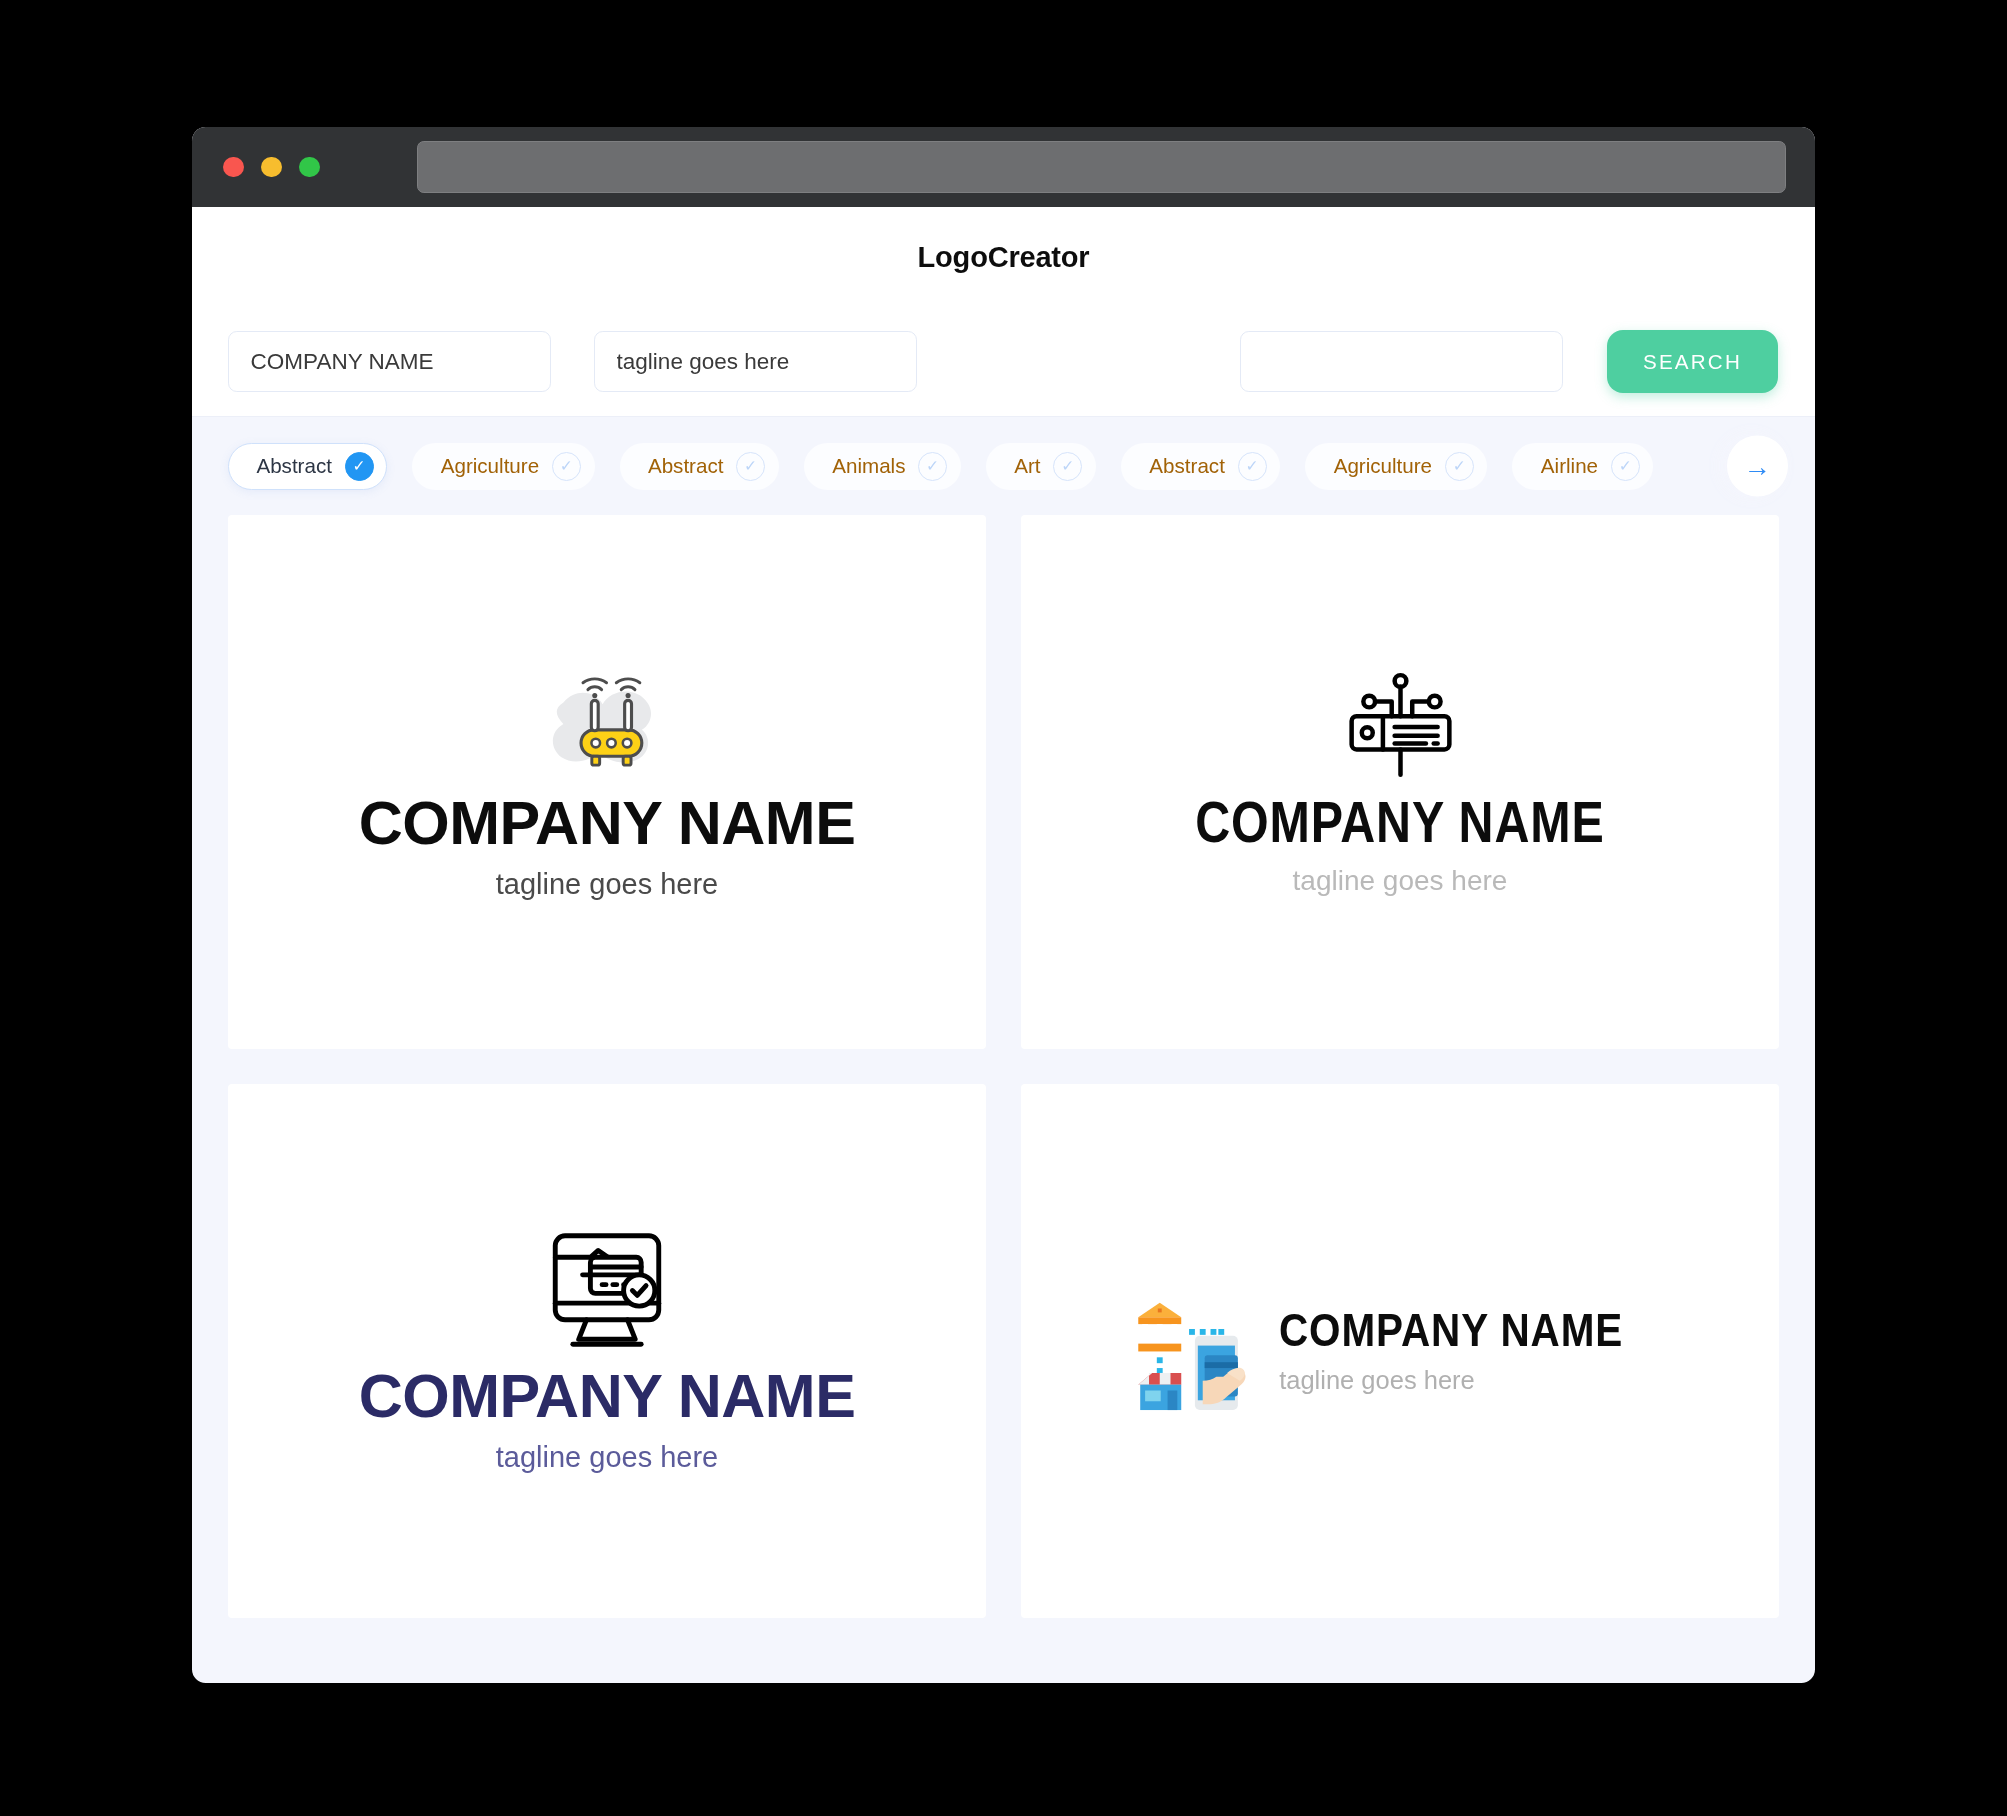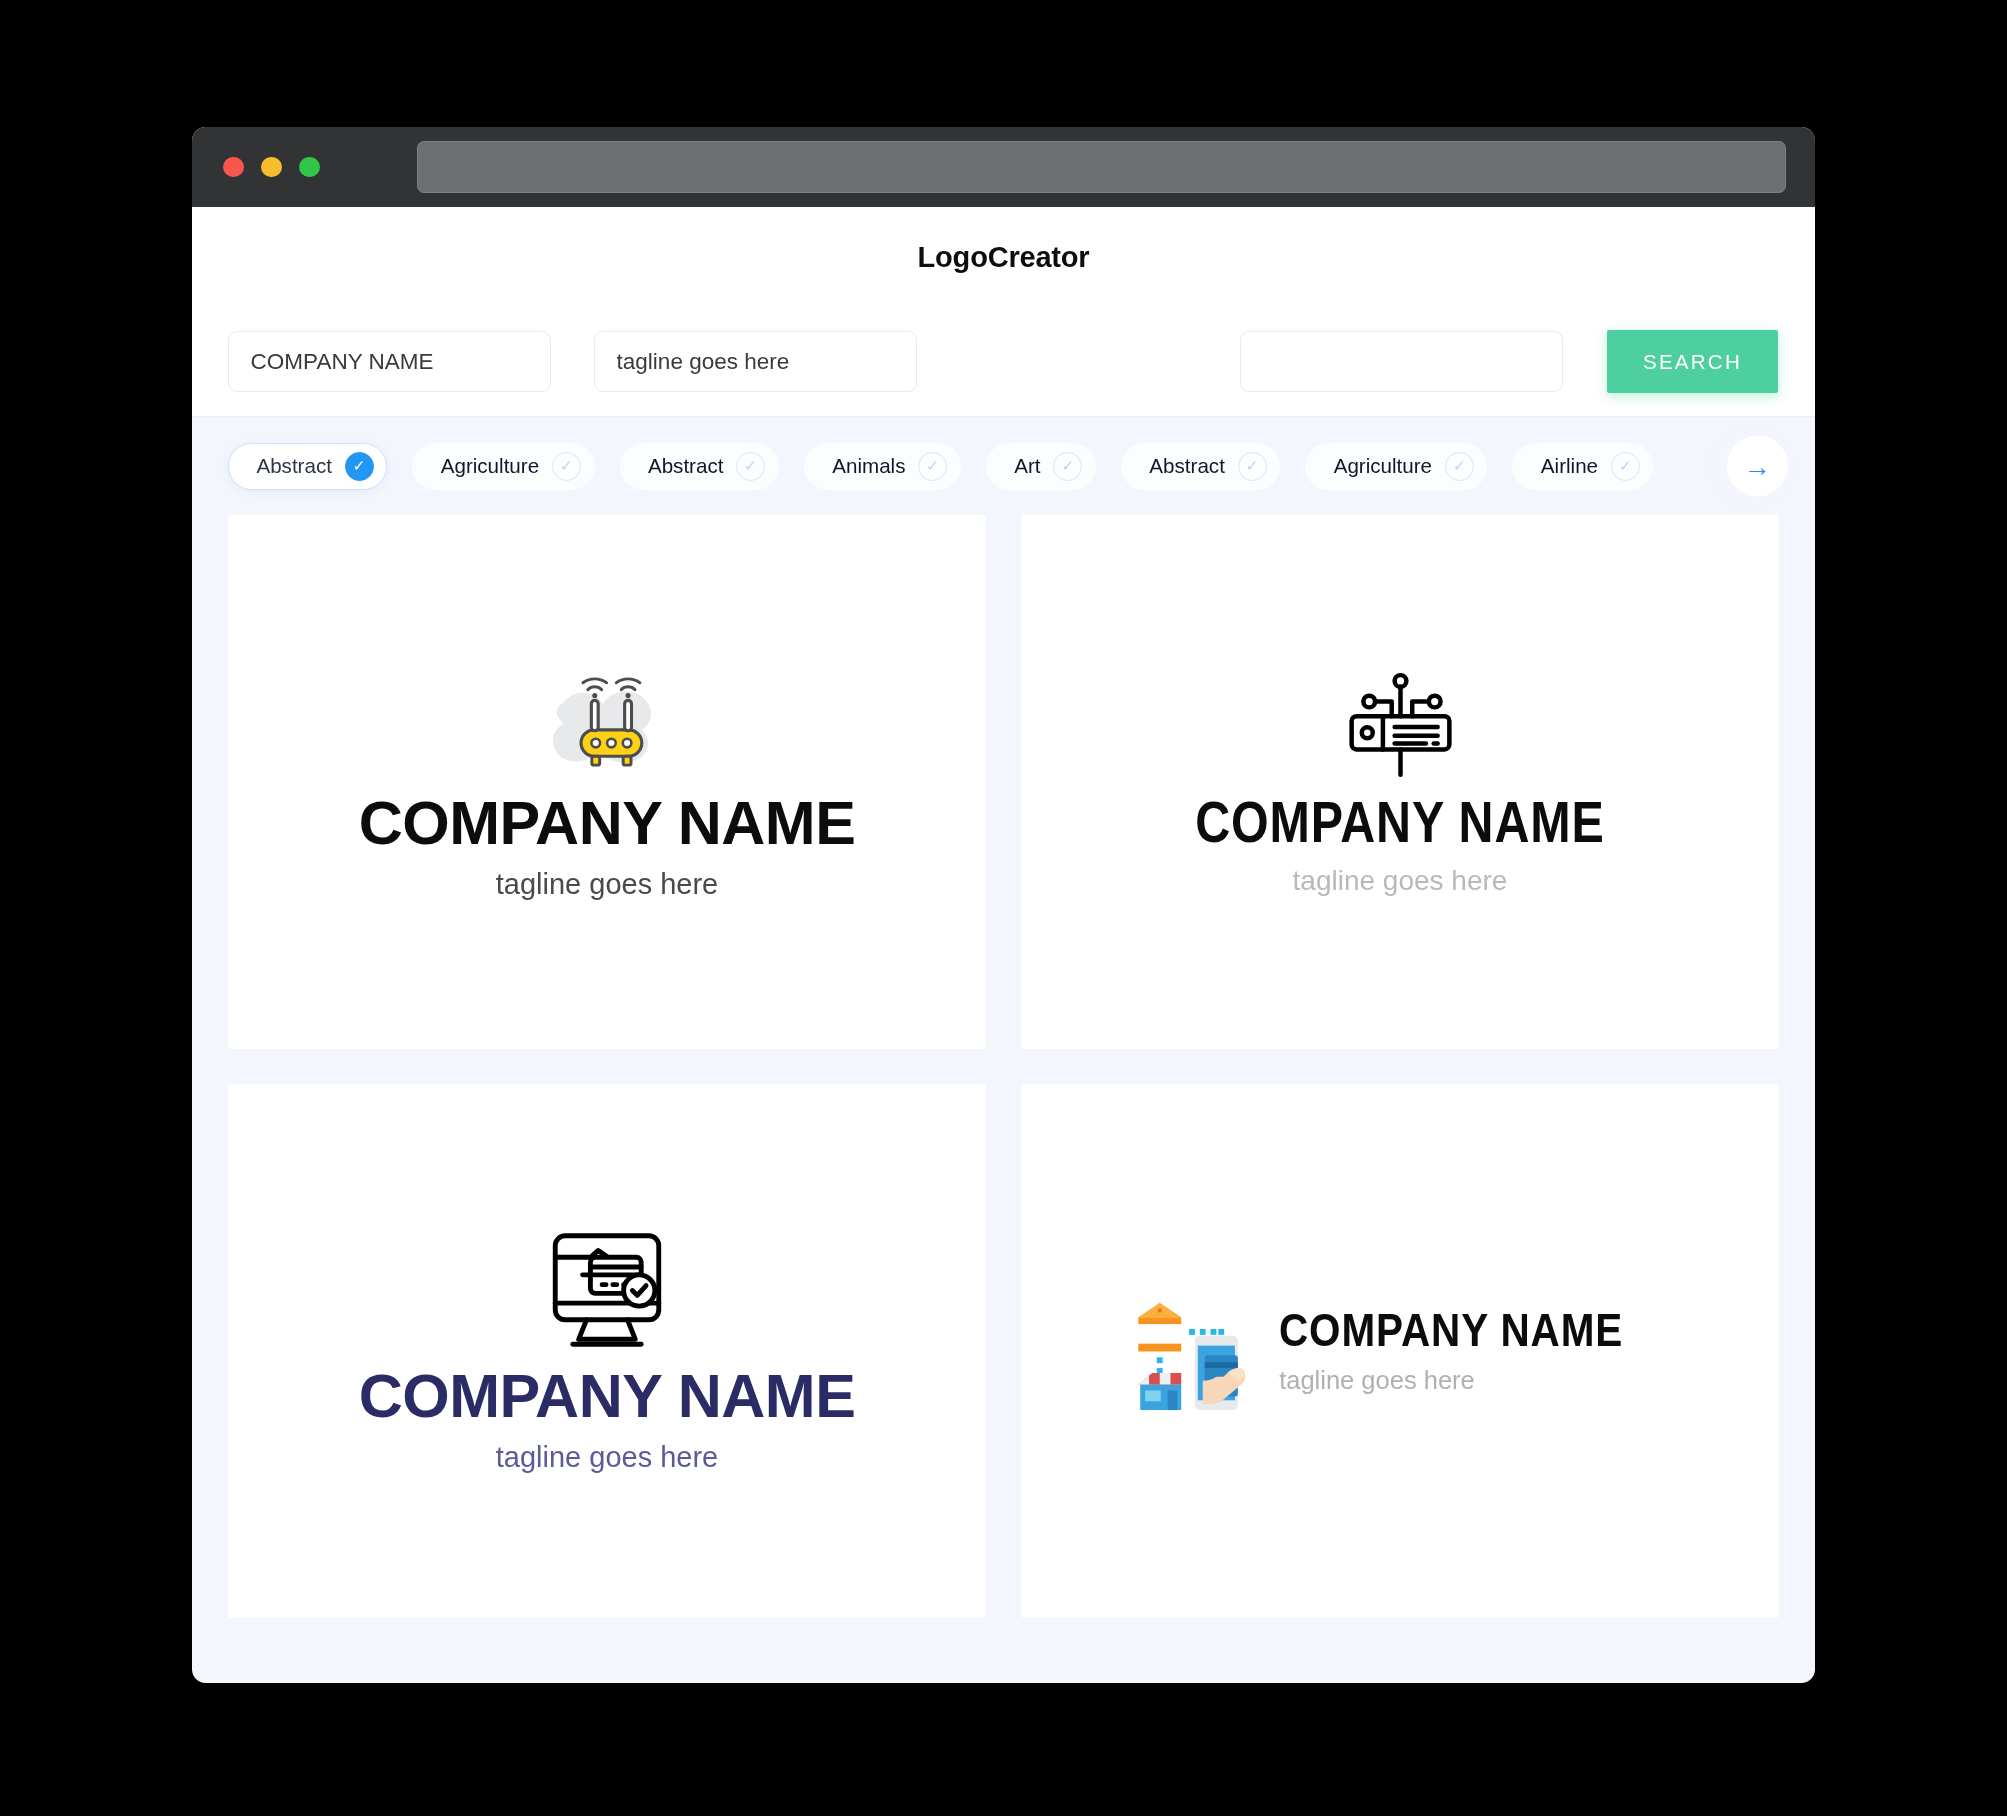--- a/index.html
+++ b/index.html
@@ -83,21 +83,21 @@
   }
   .field::placeholder { color: #3a3a3a; opacity: 1; }
   #company-name-input { width: 323px; }
   #tagline-input      { width: 323px; margin-left: 43px; }
   #keyword-input      { width: 323px; margin-left: 323px; }
   #search-button {
     margin-left: 44px;
     width: 171px; height: 63px;
     background: #4ecfa0;
     border: none;
-    border-radius: 2px;
+    border-radius: 16px;
     color: #ffffff;
     font-size: 20.6px;
     font-family: "Liberation Sans", sans-serif;
     letter-spacing: 2.2px;
     cursor: pointer;
     box-shadow: 0 3.9px 11.8px rgba(78,207,160,.35);
   }
 
   
   #category-bar {
@@ -117,21 +117,21 @@
     padding: 0 12.7px 0 27.4px;
     border-radius: 27.4px;
     background: #fcfdff;
     border: 1.5px solid transparent;
     white-space: nowrap;
     cursor: pointer;
     flex: none;
   }
   .chip .chip-label {
     font-size: 20.6px;
-    color: #0f172a;
+    color: #a16207;
   }
   .chip .check {
     width: 29px; height: 29px;
     border-radius: 50%;
     border: 1.5px solid #d6e4fb;
     display: flex; align-items: center; justify-content: center;
     color: #bcd5f8;
     font-size: 15.7px;
     line-height: 1;
   }

